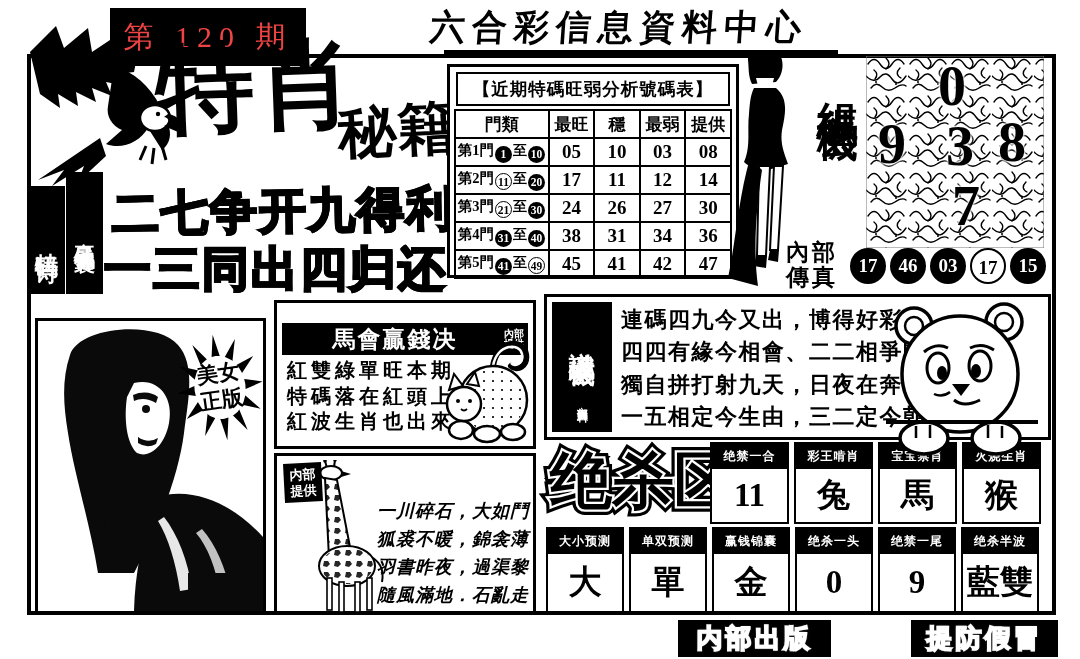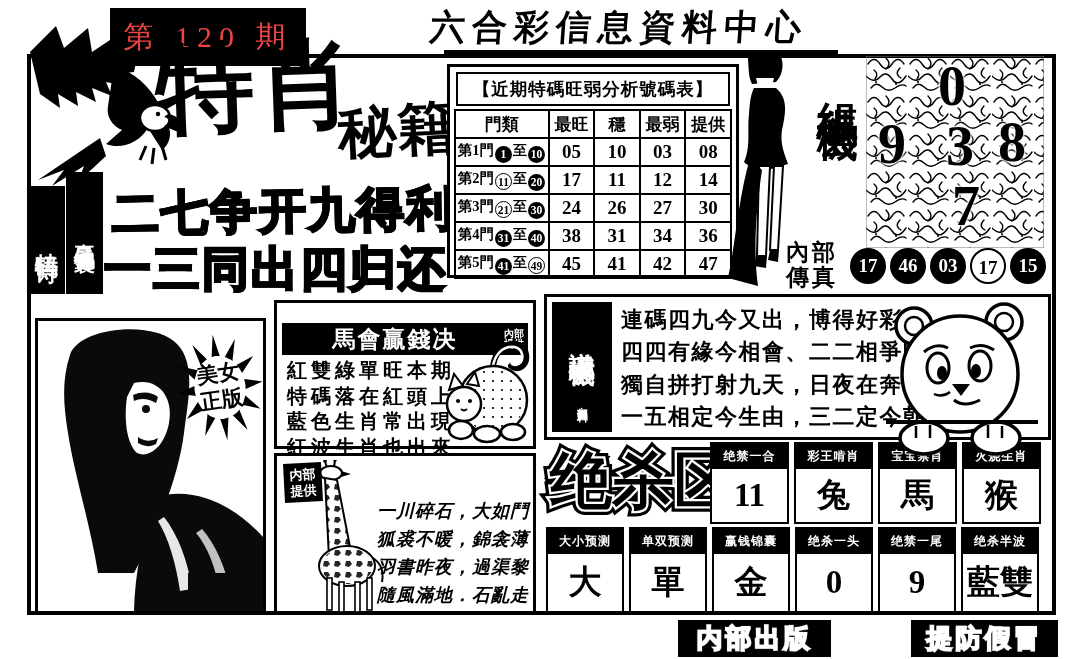--- a/index.html
+++ b/index.html
@@ -264,21 +264,20 @@
       <span id="mahui-title">馬會贏錢决</span>
       <span id="mahui-provider">
         <div>內部</div>
         <div>提供</div>
       </span>
     </div>
     <div class="mahui-lines">
 
     <div>紅雙綠單旺本期</div>
         <div>特碼落在紅頭上</div>
-        <div>藍色生肖常出現</div>
         <div>紅波生肖也出來</div>
       </div>
     <svg id="mahui-cat" width="96" height="112" viewBox="0 0 96 112">
       <defs>
         <pattern id="catdots" width="9" height="9" patternUnits="userSpaceOnUse">
           <circle cx="4" cy="4" r="1.1" fill="#000"></circle>
         </pattern>
       </defs>
       <path d="M58,34 C62,8 88,6 91,22 C93,34 82,40 76,34" stroke="#000" stroke-width="6" fill="none" stroke-linecap="round"></path>
       <path d="M58,34 C62,12 84,10 87,22 C89,31 80,36 76,31" stroke="#fff" stroke-width="2.5" fill="none"></path>

